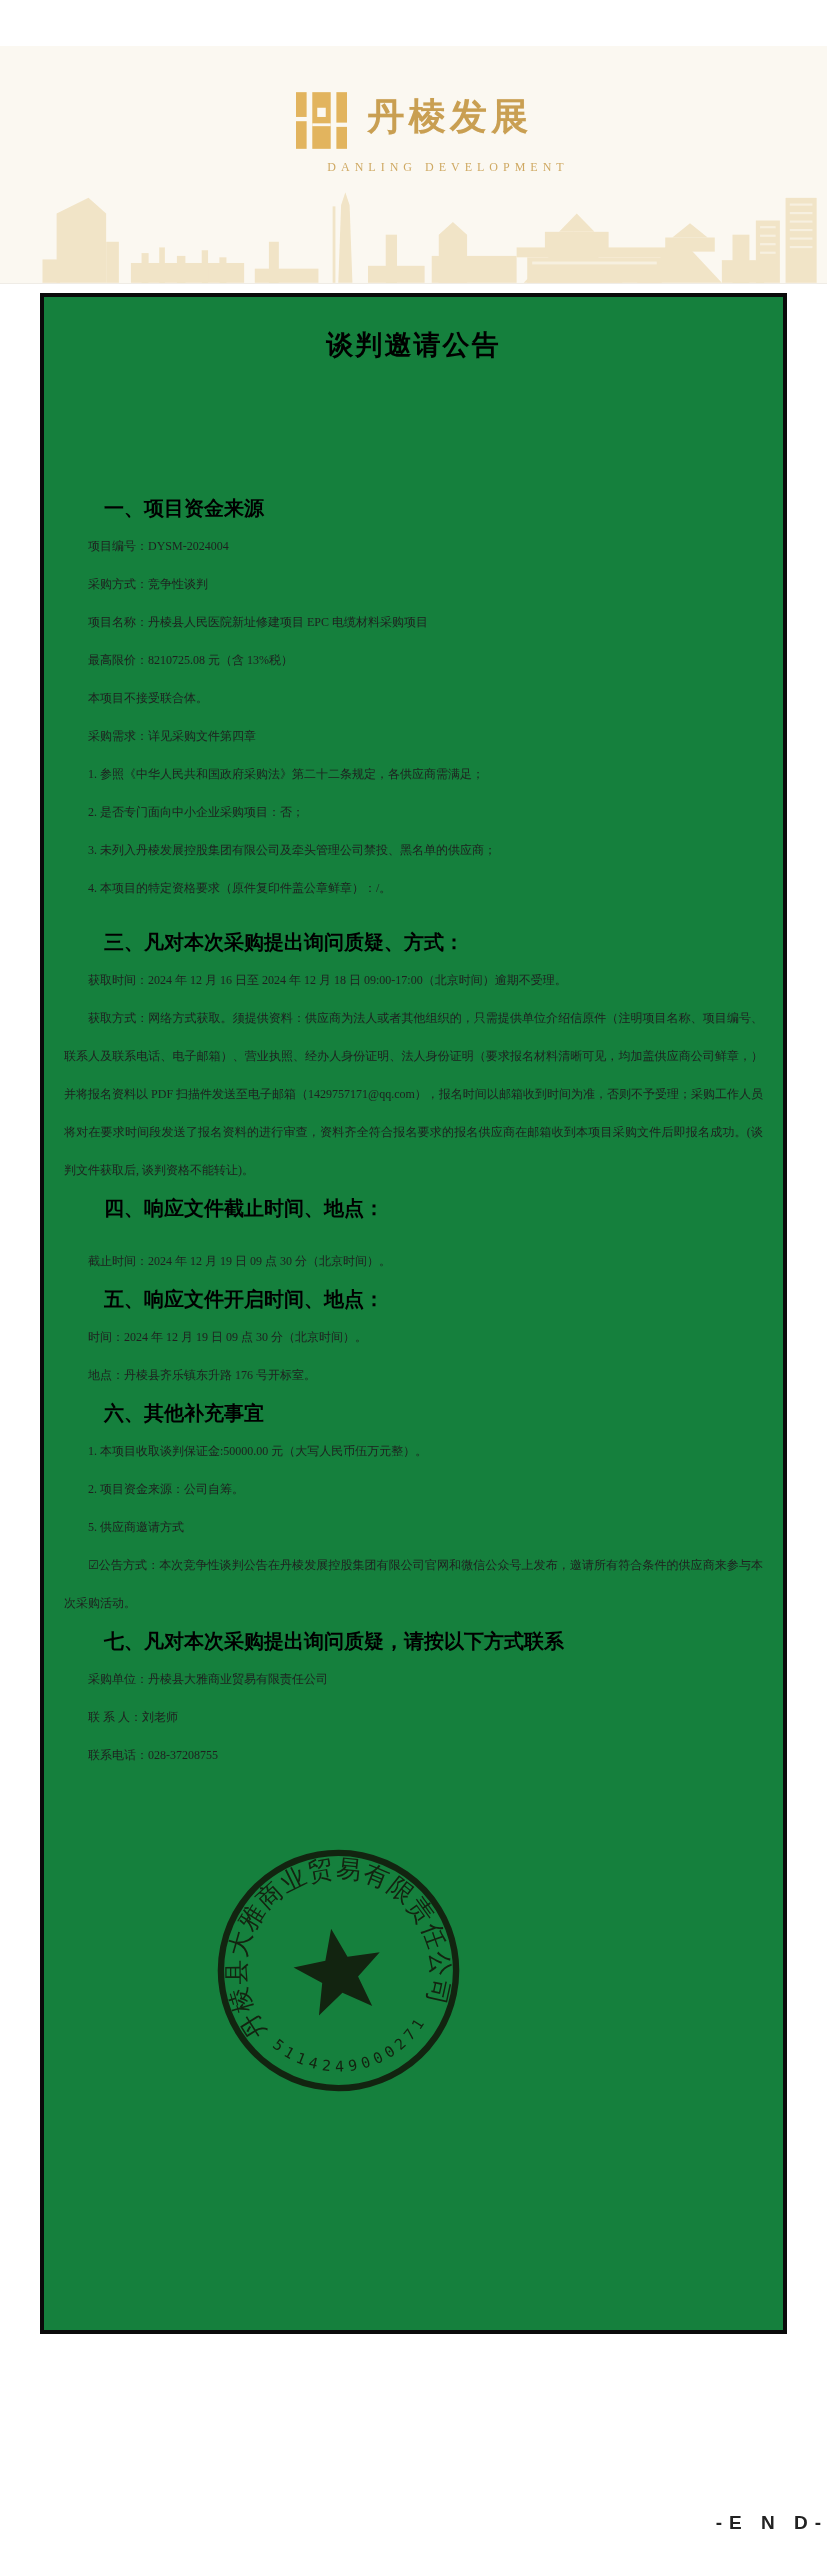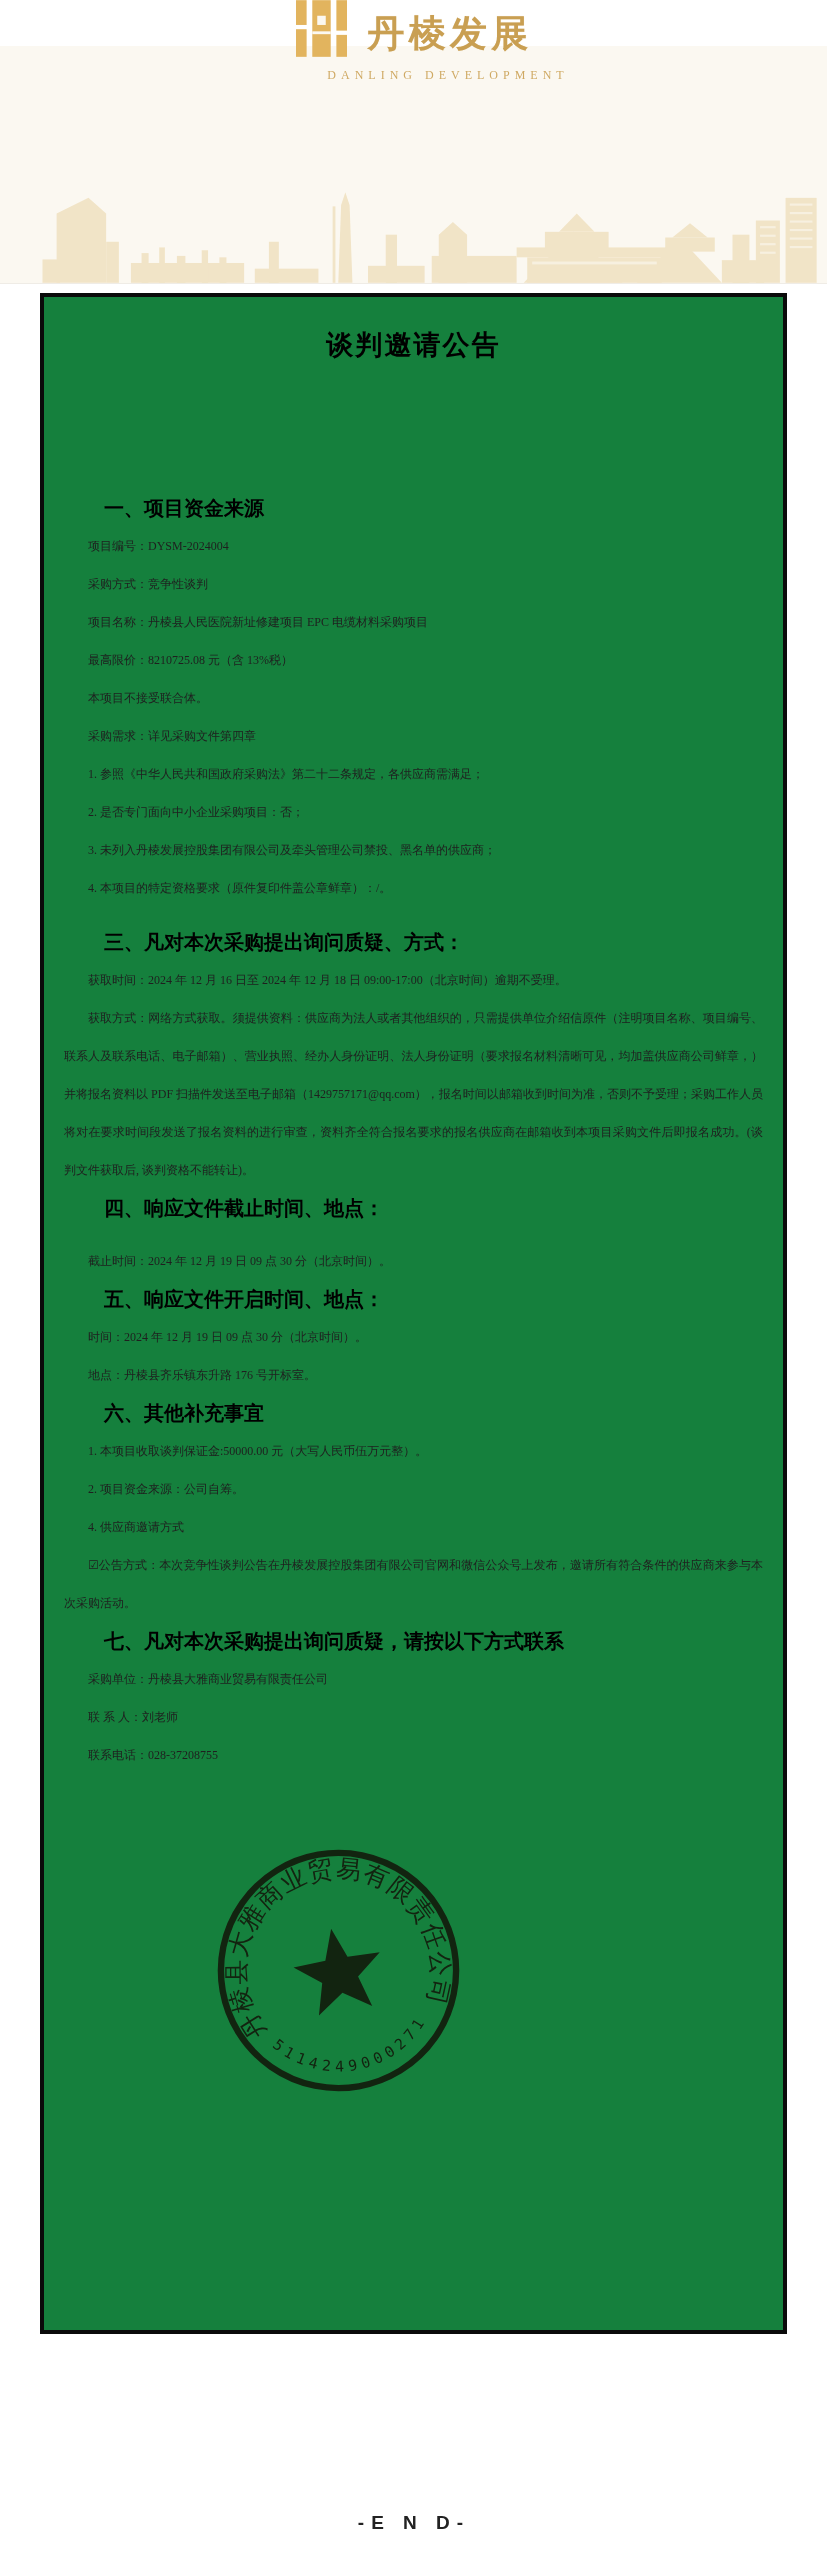--- a/index.html
+++ b/index.html
@@ -8,21 +8,21 @@
     font-family:"Liberation Serif","DejaVu Serif",serif;color:#1f1f1f;
   }
   .page{position:relative;width:828px;}
 
   
   .letterhead{
     position:relative;height:283px;overflow:hidden;
     background:linear-gradient(#ffffff 0 46px,#fbf8f1 46px 100%);
     border-bottom:1.4px solid #efece6;
   }
-  .logo-row{display:flex;justify-content:center;align-items:flex-end;gap:21px;position:relative;z-index:2;}
+  .logo-row{display:flex;justify-content:center;align-items:flex-start;gap:21px;padding-top:92px;position:relative;z-index:2;}
   .brand-cn{
     font-size:37px;font-weight:700;letter-spacing:4.2px;color:#c99f52;
     text-shadow:0 0 0.7px rgba(201,159,82,.4);
   }
   .brand-en{
     text-align:center;margin-top:8.5px;transform:translateX(34px);
     font-family:"Liberation Serif","DejaVu Serif",serif;
     font-size:12px;letter-spacing:5px;color:#cfa963;position:relative;z-index:2;
   }
   .skyline{position:absolute;left:0;bottom:0;width:828px;height:91px;z-index:1;}
@@ -52,21 +52,21 @@
   .checkbox-glyph{font-family:"DejaVu Sans","Liberation Sans",sans-serif;}
 
   
   .seal{
     position:absolute;left:167px;top:1546px;width:255px;height:255px;
     mix-blend-mode:multiply;opacity:.92;z-index:5;pointer-events:none;
   }
 
   
   .end-marker{
-    margin-top:178px;padding-bottom:28px;text-align:center;
+    margin-top:178px;padding-bottom:28px;text-align:right;
     font-family:"Liberation Sans","DejaVu Sans",sans-serif;
     font-size:19px;font-weight:700;letter-spacing:7px;color:#222;
   }
 </style>
 </head>
 <body>
 
 <div class="page">
 
   <header class="letterhead">
@@ -156,21 +156,21 @@
         <p class="para">获取时间：2024 年 12 月 16 日至 2024 年 12 月 18 日 09:00-17:00（北京时间）逾期不受理。</p>
         <p class="para">获取方式：网络方式获取。须提供资料：供应商为法人或者其他组织的，只需提供单位介绍信原件（注明项目名称、项目编号、联系人及联系电话、电子邮箱）、营业执照、经办人身份证明、法人身份证明（要求报名材料清晰可见，均加盖供应商公司鲜章，）并将报名资料以 PDF 扫描件发送至电子邮箱（1429757171@qq.com），报名时间以邮箱收到时间为准，否则不予受理；采购工作人员将对在要求时间段发送了报名资料的进行审查，资料齐全符合报名要求的报名供应商在邮箱收到本项目采购文件后即报名成功。(谈判文件获取后, 谈判资格不能转让)。</p>
         <p class="heading">四、响应文件截止时间、地点：</p>
         <p class="para">截止时间：2024 年 12 月 19 日 09 点 30 分（北京时间）。</p>
         <p class="heading">五、响应文件开启时间、地点：</p>
         <p class="para">时间：2024 年 12 月 19 日 09 点 30 分（北京时间）。</p>
         <p class="para">地点：丹棱县齐乐镇东升路 176 号开标室。</p>
         <p class="heading">六、其他补充事宜</p>
         <p class="para">1.  本项目收取谈判保证金:50000.00 元（大写人民币伍万元整）。</p>
         <p class="para">2.  项目资金来源：公司自筹。</p>
-        <p class="para">4.  供应商邀请方式</p>
+        <p class="para">5.  供应商邀请方式</p>
         <p class="para"><span class="checkbox-glyph">☑</span>公告方式：本次竞争性谈判公告在丹棱发展控股集团有限公司官网和微信公众号上发布，邀请所有符合条件的供应商来参与本次采购活动。</p>
         <p class="heading">七、凡对本次采购提出询问质疑，请按以下方式联系</p>
         <p class="para">采购单位：丹棱县大雅商业贸易有限责任公司</p>
         <p class="para">联 系 人：刘老师</p>
         <p class="para">联系电话：028-37208755</p>
       </div>
 
     <div class="seal">
       <svg width="255" height="255" viewBox="0 0 360 360" aria-hidden="true">
         <defs>

